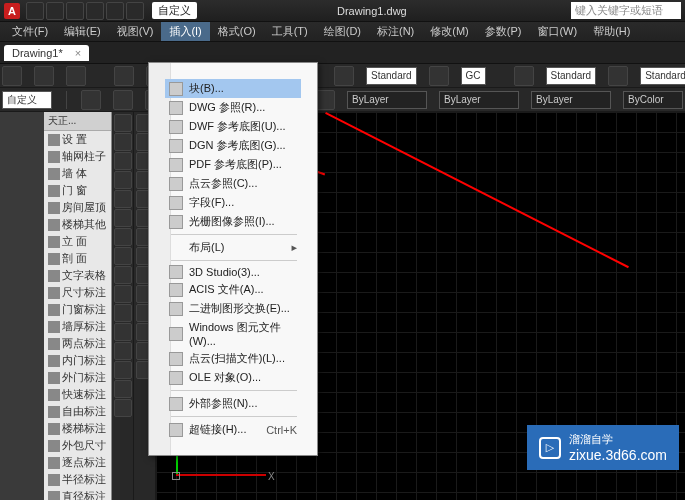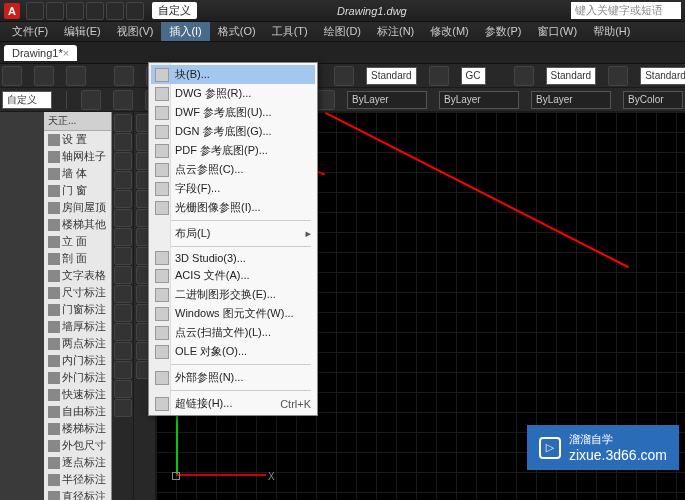--- a/index.html
+++ b/index.html
@@ -2,27 +2,27 @@
 <html><head>
 <meta charset="utf-8">
 <style>
 * { margin: 0; padding: 0; box-sizing: border-box; font-family: "Microsoft YaHei", SimSun, sans-serif; font-size: 11px; }
 body { background: #3a3a3a; color: #d0d0d0; width: 685px; height: 500px; overflow: hidden; position: relative; }
 .titlebar { height: 22px; background: linear-gradient(#2c2c2c, #1f1f1f); display: flex; align-items: center; padding: 0 4px; border-bottom: 1px solid #111; }
 .titlebar .logo { width: 16px; height: 16px; background: #c81e1e; border-radius: 2px; margin-right: 6px; display: flex; align-items: center; justify-content: center; color: #fff; font-weight: bold; }
 .titlebar .qat { display: flex; gap: 2px; }
 .titlebar .qat-btn { width: 18px; height: 18px; background: #2a2a2a; border: 1px solid #444; border-radius: 2px; }
 .titlebar .title-text { background: #fff; color: #222; padding: 1px 6px; margin-left: 8px; border-radius: 2px; }
-.titlebar .doc-name { margin-left: 140px; color: #ddd; font-style: italic; }
+.titlebar .doc-name { margin-left: 140px; color: #ddd; }
 .titlebar .search-box { margin-left: auto; background: #fff; color: #888; padding: 1px 4px; width: 110px; }
 .menubar { height: 20px; background: linear-gradient(#2a2a2a, #222); display: flex; align-items: center; padding: 0 4px; border-bottom: 1px solid #111; }
 .menubar .menu-item { padding: 2px 8px; color: #ccc; cursor: default; }
 .menubar .menu-item.active { background: #4a6a8a; color: #fff; }
 .doc-tabs { height: 22px; background: #222; display: flex; align-items: center; padding: 0 4px; border-bottom: 1px solid #111; }
-.doc-tabs .tab { background: #fff; color: #333; padding: 2px 8px; border-radius: 3px 3px 0 0; display: flex; align-items: center; gap: 0; }
+.doc-tabs .tab { background: #fff; color: #333; padding: 2px 8px; border-radius: 3px 3px 0 0; display: flex; align-items: center; gap: 12px; }
 .doc-tabs .tab .close { color: #888; }
 .toolbar-row { height: 24px; background: #282828; display: flex; align-items: center; gap: 12px; padding: 0 2px; border-bottom: 1px solid #1a1a1a; }
 .tb-btn { width: 20px; height: 20px; background: #333; border: 1px solid #444; border-radius: 2px; display: flex; align-items: center; justify-content: center; flex-shrink: 0; }
 .tb-sep { width: 1px; height: 18px; background: #444; margin: 0 2px; }
 .layer-dd { height: 18px; background: #222; border: 1px solid #555; display: flex; align-items: center; padding: 0 4px; font-size: 10px; color: #ccc; }
 .layer-dd.white { background: #fff; color: #333; }
 .main-area { position: relative; display: flex; height: 388px; padding-left: 44px; }
 .left-panel { width: 68px; background: #e8e8e8; border-right: 1px solid #888; overflow: hidden; flex-shrink: 0; position: relative; }
 .left-panel .panel-title { background: #d0d0d0; padding: 2px 4px; font-size: 10px; color: #333; border-bottom: 1px solid #aaa; }
 .left-panel .panel-item { padding: 1px 4px; font-size: 10px; color: #333; display: flex; align-items: center; gap: 2px; white-space: nowrap; overflow: hidden; }
@@ -33,21 +33,21 @@
 .canvas .grid { position: absolute; inset: 0; background-image: linear-gradient(#1a1a1a 1px, transparent 1px), linear-gradient(90deg, #1a1a1a 1px, transparent 1px); background-size: 20px 20px; }
 .canvas .axis-y { position: absolute; left: 20px; bottom: 24px; width: 2px; height: 90px; background: #0c0; }
 .canvas .axis-x { position: absolute; left: 20px; bottom: 24px; width: 90px; height: 2px; background: #c00; }
 .canvas .origin { position: absolute; left: 16px; bottom: 20px; width: 8px; height: 8px; border: 1px solid #888; }
 .canvas .axis-lbl-y { position: absolute; left: 14px; bottom: 118px; color: #888; font-size: 10px; }
 .canvas .axis-lbl-x { position: absolute; left: 112px; bottom: 18px; color: #888; font-size: 10px; }
 .canvas .red-line1 { position: absolute; left: 0; top: 0; width: 150px; height: 60px; }
 .canvas .red-line1::before { content: ''; position: absolute; width: 180px; height: 2px; background: #f00; transform-origin: 0 0; transform: rotate(20deg); }
 .canvas .red-line2 { position: absolute; left: 170px; top: 0; width: 300px; height: 150px; }
 .canvas .red-line2::before { content: ''; position: absolute; width: 340px; height: 2px; background: #f00; transform-origin: 0 0; transform: rotate(27deg); }
-.dropdown-menu { position: absolute; left: 148px; top: 62px; width: 170px; background: #f8f8f8; border: 1px solid #888; box-shadow: 2px 2px 6px rgba(0,0,0,0.5); z-index: 100; padding: 2px; }
+.dropdown-menu { position: absolute; left: 148px; top: 62px; width: 170px; background: #f8f8f8; border: 1px solid #888; box-shadow: 2px 2px 6px rgba(0,0,0,0.5); z-index: 100; padding: 16px; }
 .dropdown-menu .menu-row { display: flex; align-items: center; padding: 2px 4px 2px 24px; color: #222; font-size: 11px; cursor: default; position: relative; }
 .dropdown-menu .menu-row.highlighted { background: #a3c7ef; }
 .dropdown-menu .menu-row .micon { position: absolute; left: 4px; width: 14px; height: 14px; background: #ccc; border: 1px solid #999; }
 .dropdown-menu .menu-row .arrow { margin-left: auto; color: #555; }
 .dropdown-menu .menu-sep { height: 1px; background: #ccc; margin: 3px 4px; }
 .dropdown-menu .icon-strip { width: 22px; position: absolute; left: 0; top: 0; bottom: 0; background: #eee; border-right: 1px solid #ddd; }
 .watermark { position: absolute; right: 6px; bottom: 30px; background: #2a6cb8; color: #fff; padding: 7px 12px; font-size: 14px; display: flex; align-items: center; gap: 8px; z-index: 50; }
 .watermark .play { width: 22px; height: 22px; border: 2px solid #fff; border-radius: 4px; display: flex; align-items: center; justify-content: center; }
 .watermark .sub { font-size: 14px; display: block; }
 </style>

